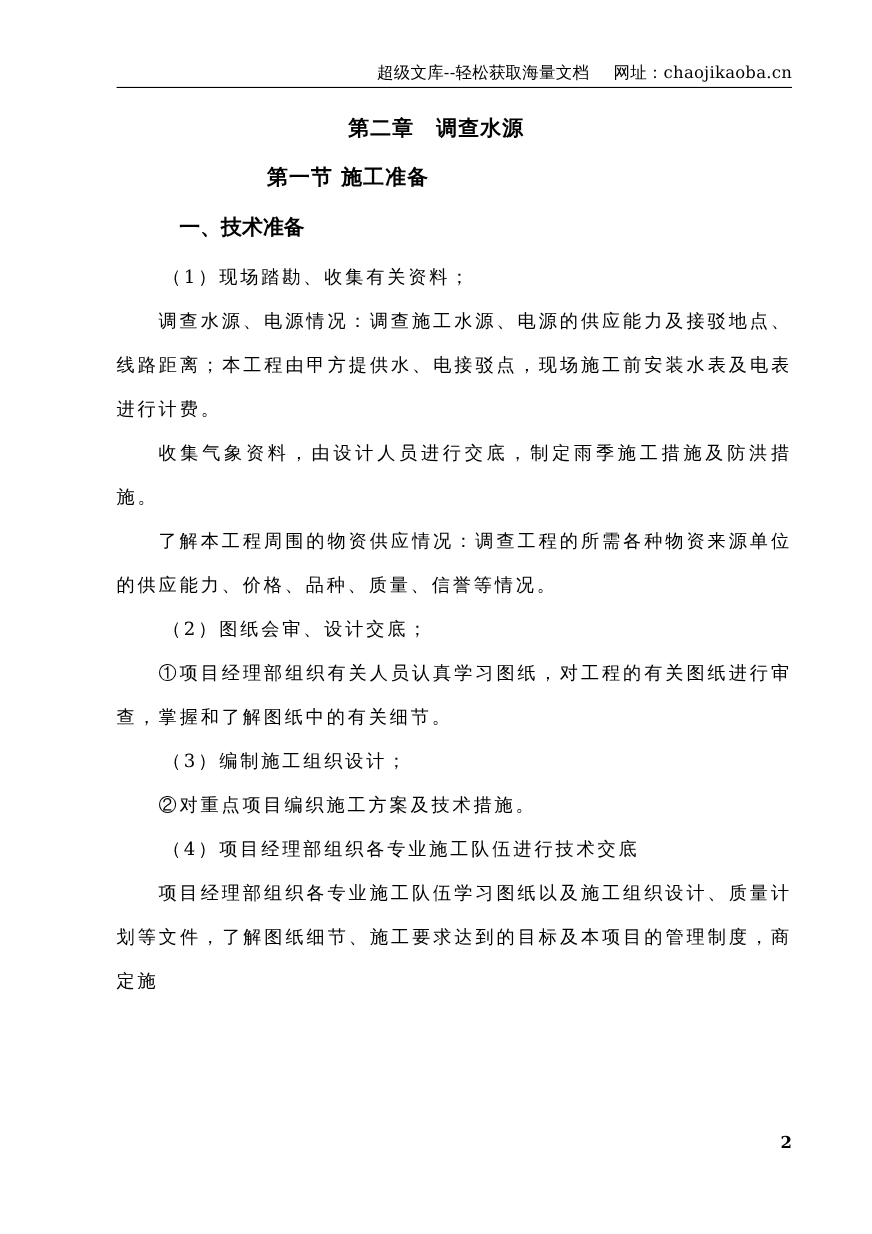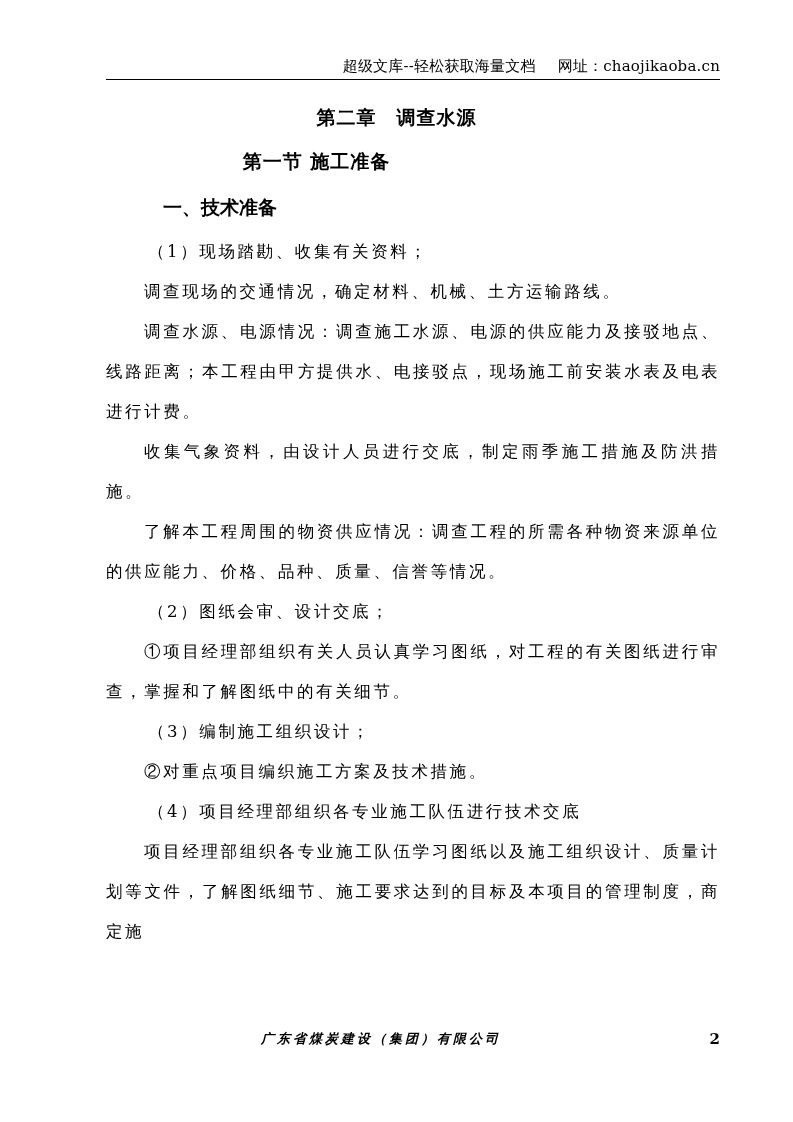--- a/index.html
+++ b/index.html
@@ -32,28 +32,26 @@
     <span>超级文库--轻松获取海量文档</span><span class="gap"></span><span>网址：</span><span>chaojikaoba.cn</span>
   </div>
 </div>
 
 <div class="chapter-title">第二章　调查水源</div>
 <div class="section-title">第一节 施工准备</div>
 
 <div class="body">
   <div class="h1">一、技术准备</div>
   <p class="p indent-num">（1）现场踏勘、收集有关资料；</p>
-  <p class="p indent">调查现场的交通情况，确定材料、机械、土方运输路线。</p>
   <p class="p indent">调查水源、电源情况：调查施工水源、电源的供应能力及接驳地点、线路距离；本工程由甲方提供水、电接驳点，现场施工前安装水表及电表进行计费。</p>
   <p class="p indent">收集气象资料，由设计人员进行交底，制定雨季施工措施及防洪措施。</p>
   <p class="p indent">了解本工程周围的物资供应情况：调查工程的所需各种物资来源单位的供应能力、价格、品种、质量、信誉等情况。</p>
   <p class="p indent-num">（2）图纸会审、设计交底；</p>
   <p class="p indent">①项目经理部组织有关人员认真学习图纸，对工程的有关图纸进行审查，掌握和了解图纸中的有关细节。</p>
   <p class="p indent-num">（3）编制施工组织设计；</p>
   <p class="p indent">②对重点项目编织施工方案及技术措施。</p>
   <p class="p indent-num">（4）项目经理部组织各专业施工队伍进行技术交底</p>
   <p class="p indent">项目经理部组织各专业施工队伍学习图纸以及施工组织设计、质量计划等文件，了解图纸细节、施工要求达到的目标及本项目的管理制度，商定施</p>
 </div>
 
 <div class="footer">
-  <span class="footer-company">广东省煤炭建设（集团）有限公司</span>
   <span class="footer-page">2</span>
 </div>
 
 </body></html>

